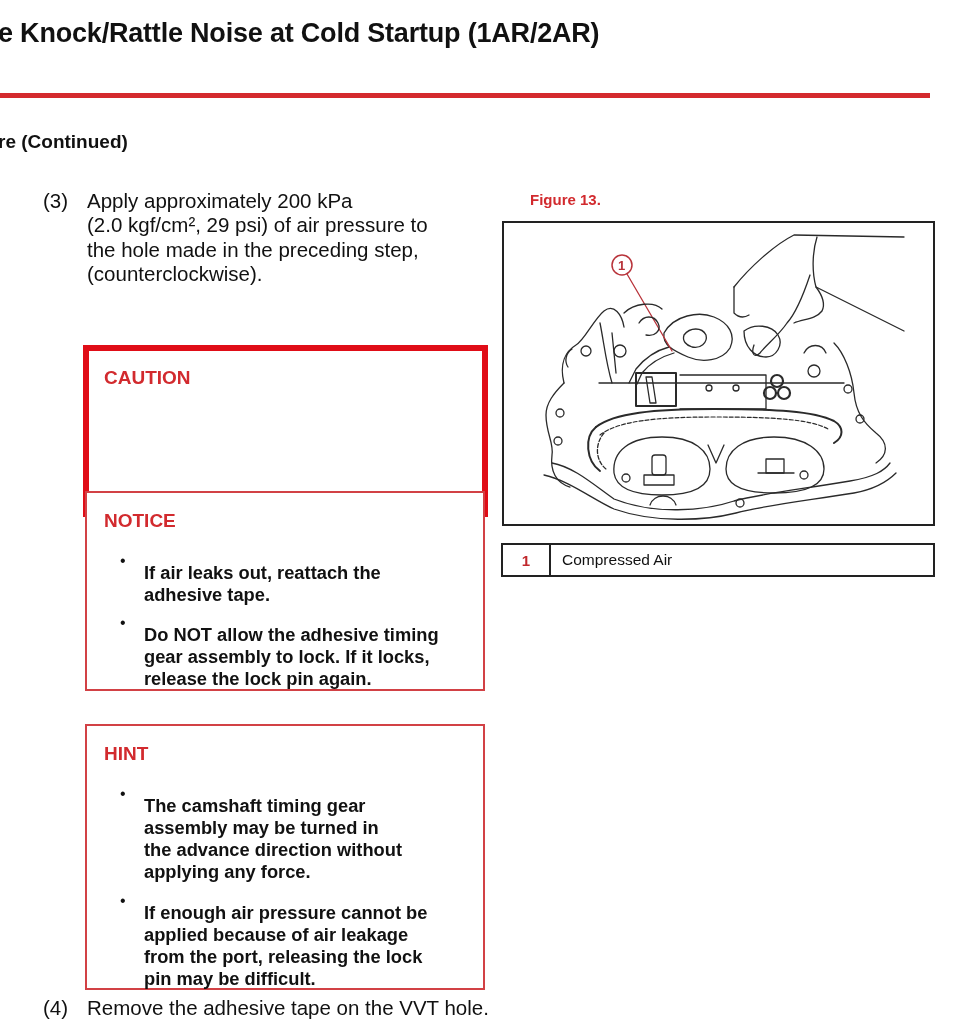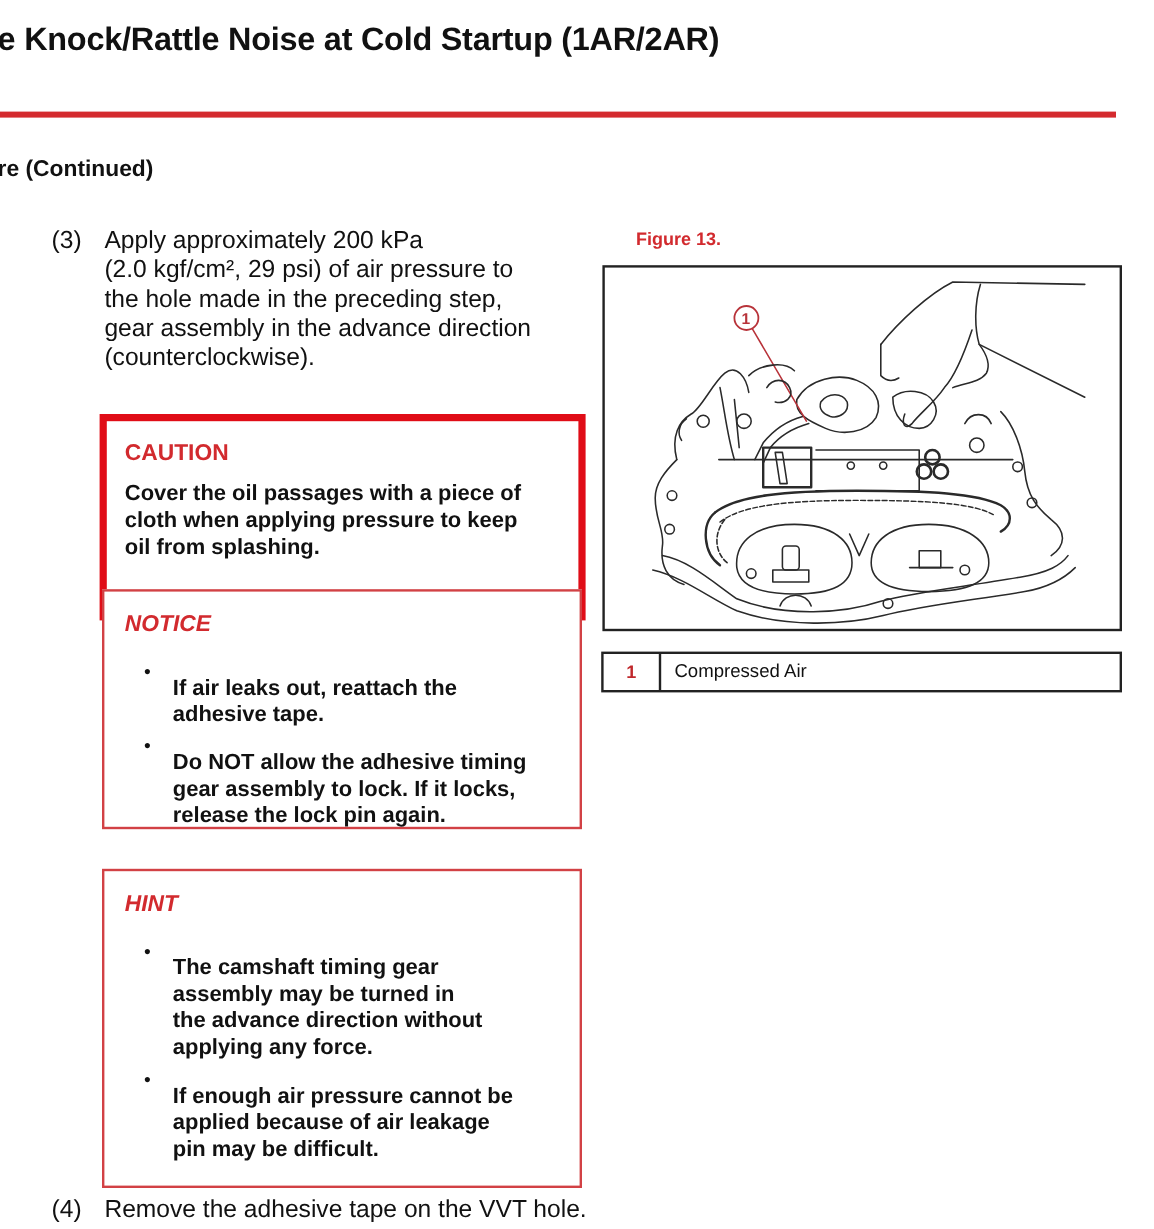--- a/index.html
+++ b/index.html
@@ -14,21 +14,21 @@
   .step .body { position:absolute; left:44px; top:0; width:400px; }
   .step3 { left:43px; top:189px; width:450px; height:150px; }
   .step4 { left:43px; top:996px; width:520px; height:26px; }
   .step4 .body { width:480px; white-space:nowrap; }
   .box { box-sizing:border-box; background:#fff; }
   .caution { left:83px; top:345px; width:405px; height:172px; border:6px solid #e00d17; }
   .notice { left:85px; top:491px; width:400px; height:200px; border:2px solid #d24145; }
   .hint { left:85px; top:708px; width:400px; height:266px; border:2px solid #d24145;margin-top:16px; }
   .box-label { position:absolute; font-size:19px; font-weight:bold; color:#d22a2e; }
   .caution .box-label { left:15px; top:16px; }
-  .notice .box-label, .hint .box-label { left:17px; top:17px;font-style:italic; }
+  .notice .box-label, .hint .box-label { left:17px; top:17px; }
   .caution-text { position:absolute; left:15px; top:49px; width:375px; font-size:18.3px; font-weight:bold; line-height:22.3px; }
   .bullet { position:absolute; left:0; width:380px; font-size:18.3px; font-weight:bold; line-height:22px; }
   .bullet .dot { position:absolute; left:33px; top:0; font-weight:normal; font-size:16px; }
   .bullet .txt { position:absolute; left:57px; top:12px; width:330px; }
   .fig-label { left:502px; top:191px; font-size:15px; font-weight:bold; color:#d22a2e;margin-left:28px; }
   .figure { left:502px; top:221px; width:433px; height:305px; box-sizing:border-box; border:2px solid #222; background:#fff; }
   .legend { left:501px; top:543px; width:434px; height:34px; box-sizing:border-box; border:2px solid #222; display:flex; }
   .legend .k { width:46px; border-right:2px solid #222; color:#c0282c; font-size:15px; font-weight:bold; display:flex; align-items:center; justify-content:center; }
   .legend .v { padding-left:11px; font-size:15.5px; font-weight:normal; display:flex; align-items:center; }
 </style>
@@ -38,32 +38,26 @@
 <div class="abs title">e Knock/Rattle Noise at Cold Startup (1AR/2AR)</div>
 <div class="abs rule"></div>
 <div class="abs section">re (Continued)</div>
 
 <div class="abs step step3">
   <span class="num">(3)</span>
   <div class="body">
     <div>Apply approximately 200 kPa</div>
     <div>(2.0 kgf/cm², 29 psi) of air pressure to</div>
     <div>the hole made in the preceding step,</div>
-    <div>gear assembly in the advance direction</div>
     <div>(counterclockwise).</div>
   </div>
 </div>
 
 <div class="abs box caution">
   <div class="box-label">CAUTION</div>
-  <div class="caution-text">
-    <div>Cover the oil passages with a piece of</div>
-    <div>cloth when applying pressure to keep</div>
-    <div>oil from splashing.</div>
-  </div>
 </div>
 
 <div class="abs box notice">
   <div class="box-label">NOTICE</div>
   <div class="bullet" style="top:57px;">
     <span class="dot">•</span>
     <div class="txt">
       <div>If air leaks out, reattach the</div>
       <div>adhesive tape.</div>
     </div>
@@ -87,20 +81,21 @@
       <div>assembly may be turned in</div>
       <div>the advance direction without</div>
       <div>applying any force.</div>
     </div>
   </div>
   <div class="bullet" style="top:164px;">
     <span class="dot">•</span>
     <div class="txt">
       <div>If enough air pressure cannot be</div>
       <div>applied because of air leakage</div>
+      <div>from the port, releasing the lock</div>
       <div>pin may be difficult.</div>
     </div>
   </div>
 </div>
 
 <div class="abs step step4">
   <span class="num">(4)</span>
   <div class="body">Remove the adhesive tape on the VVT hole.</div>
 </div>
 

